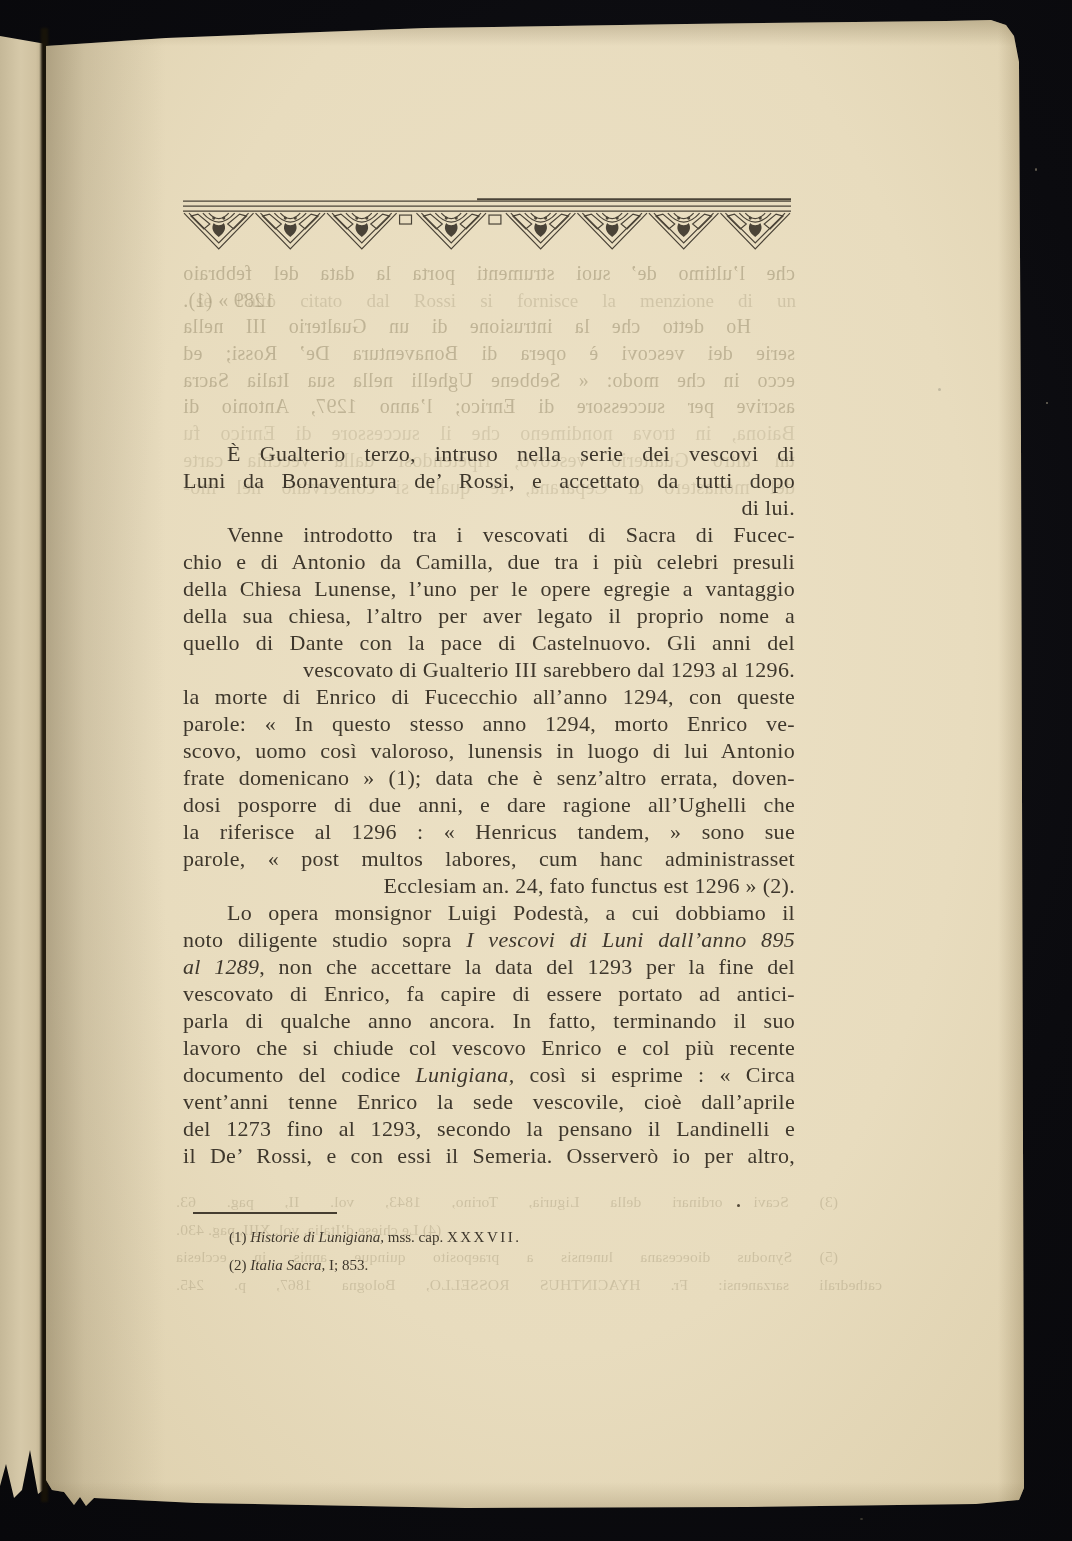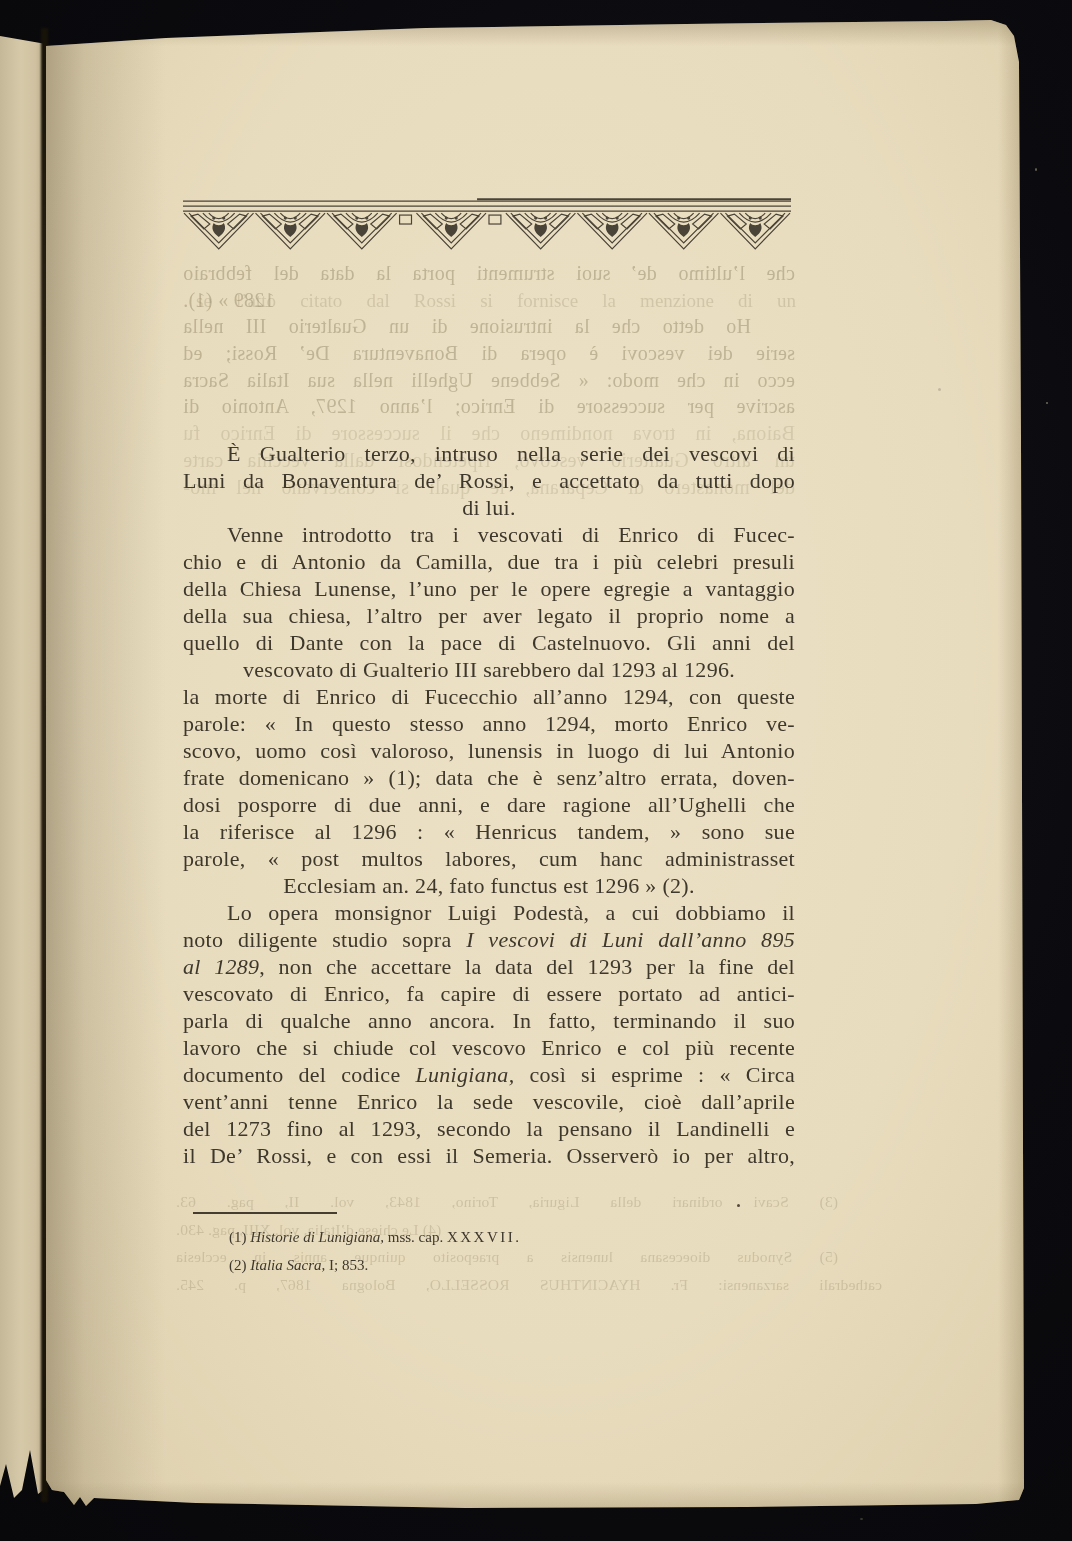--- a/index.html
+++ b/index.html
@@ -37,21 +37,21 @@
 
   .ornament{position:absolute;left:137px;top:178px;}
 
   
   .text-main{
     position:absolute;left:137px;top:420px;width:612px;
     color:#3e372c;font-size:22px;letter-spacing:.3px;
   }
   .tl{height:27px;line-height:27px;white-space:normal;}
   .jl{text-align:justify;text-align-last:justify;}
-  .ll{text-align:center;}
+  .ll{text-align:right;}
   .ind{text-indent:44px;}
 
   .fn-rule{position:absolute;left:147px;top:1192px;width:144px;height:2px;background:#453d30;}
   .footnotes{position:absolute;left:137px;top:1203px;width:612px;color:#3e372c;font-size:15px;}
   .fn{height:28px;line-height:28px;padding-left:46px;}
   .sp{letter-spacing:2.5px;}
 
   
   .bleed{position:absolute;pointer-events:none;color:#9a8e6f;}
   .bleed.mirror{transform:scaleX(-1);filter:blur(.45px);}
@@ -122,21 +122,21 @@
         <div class="bl jl xf" style="opacity: 0.5;">del monastero di Ceparana, le quali si conservano nel mo-</div>
       </div>
     <div id="bleed-normal" class="bleed bleed-normal">
         <div class="bl jl">se l’atto citato dal Rossi si fornisce la menzione di un</div>
       </div>
 
     <div id="text-main" class="text-main">
         <div class="tl jl ind">È Gualterio terzo, intruso nella serie dei vescovi di</div>
         <div class="tl jl">Luni da Bonaventura de’ Rossi, e accettato da tutti dopo</div>
         <div class="tl ll">di lui.</div>
-        <div class="tl jl ind">Venne introdotto tra i vescovati di Enrico di Fucec-</div>
+        <div class="tl jl ind">Venne introdotto tra i vescovati di Sacra di Fucec-</div>
         <div class="tl jl">chio e di Antonio da Camilla, due tra i più celebri presuli</div>
         <div class="tl jl">della Chiesa Lunense, l’uno per le opere egregie a vantaggio</div>
         <div class="tl jl">della sua chiesa, l’altro per aver legato il proprio nome a</div>
         <div class="tl jl">quello di Dante con la pace di Castelnuovo. Gli anni del</div>
         <div class="tl ll">vescovato di Gualterio III sarebbero dal 1293 al 1296.</div>
         <div class="tl jl">la morte di Enrico di Fucecchio all’anno 1294, con queste</div>
         <div class="tl jl">parole: « In questo stesso anno 1294, morto Enrico ve-</div>
         <div class="tl jl">scovo, uomo così valoroso, lunensis in luogo di lui Antonio</div>
         <div class="tl jl">frate domenicano » (1); data che è senz’altro errata, doven-</div>
         <div class="tl jl">dosi posporre di due anni, e dare ragione all’Ughelli che</div>

